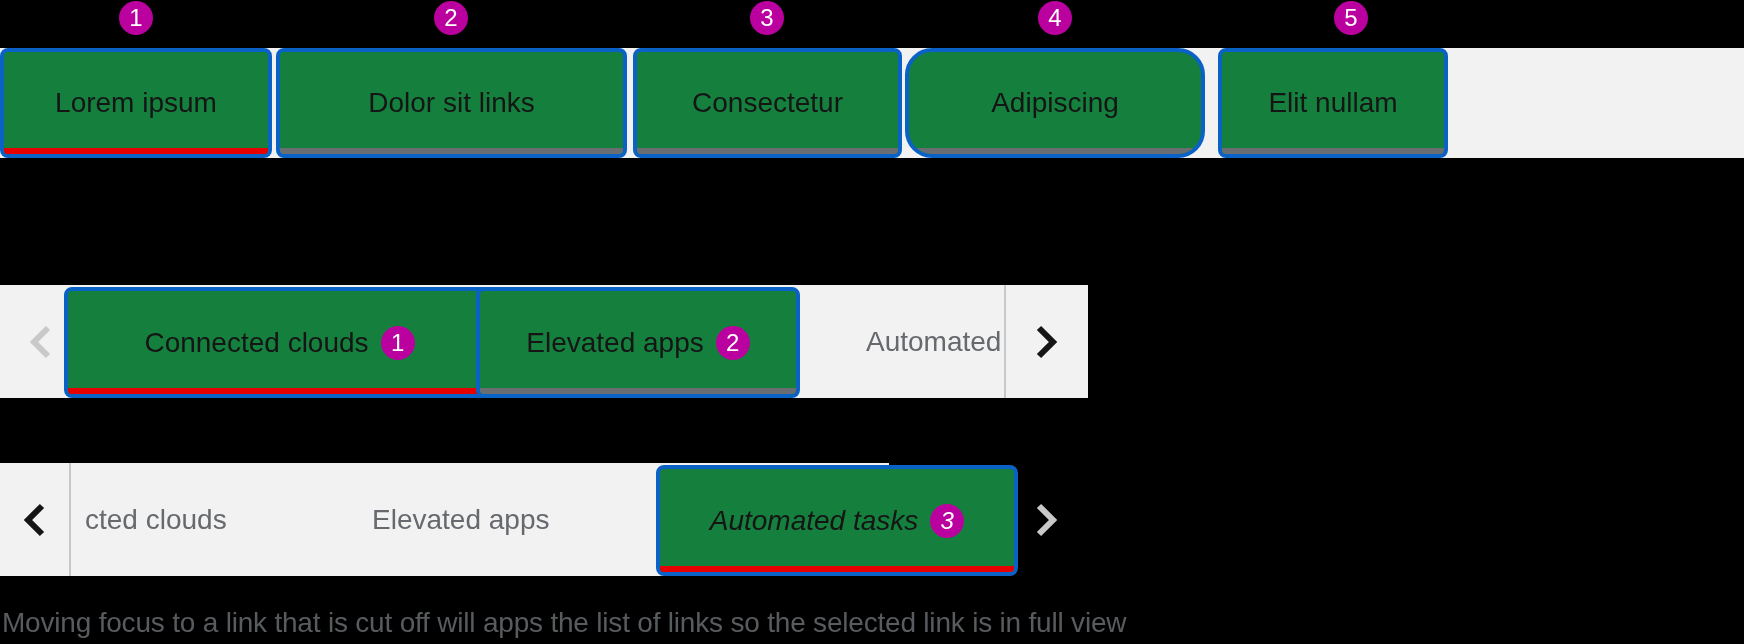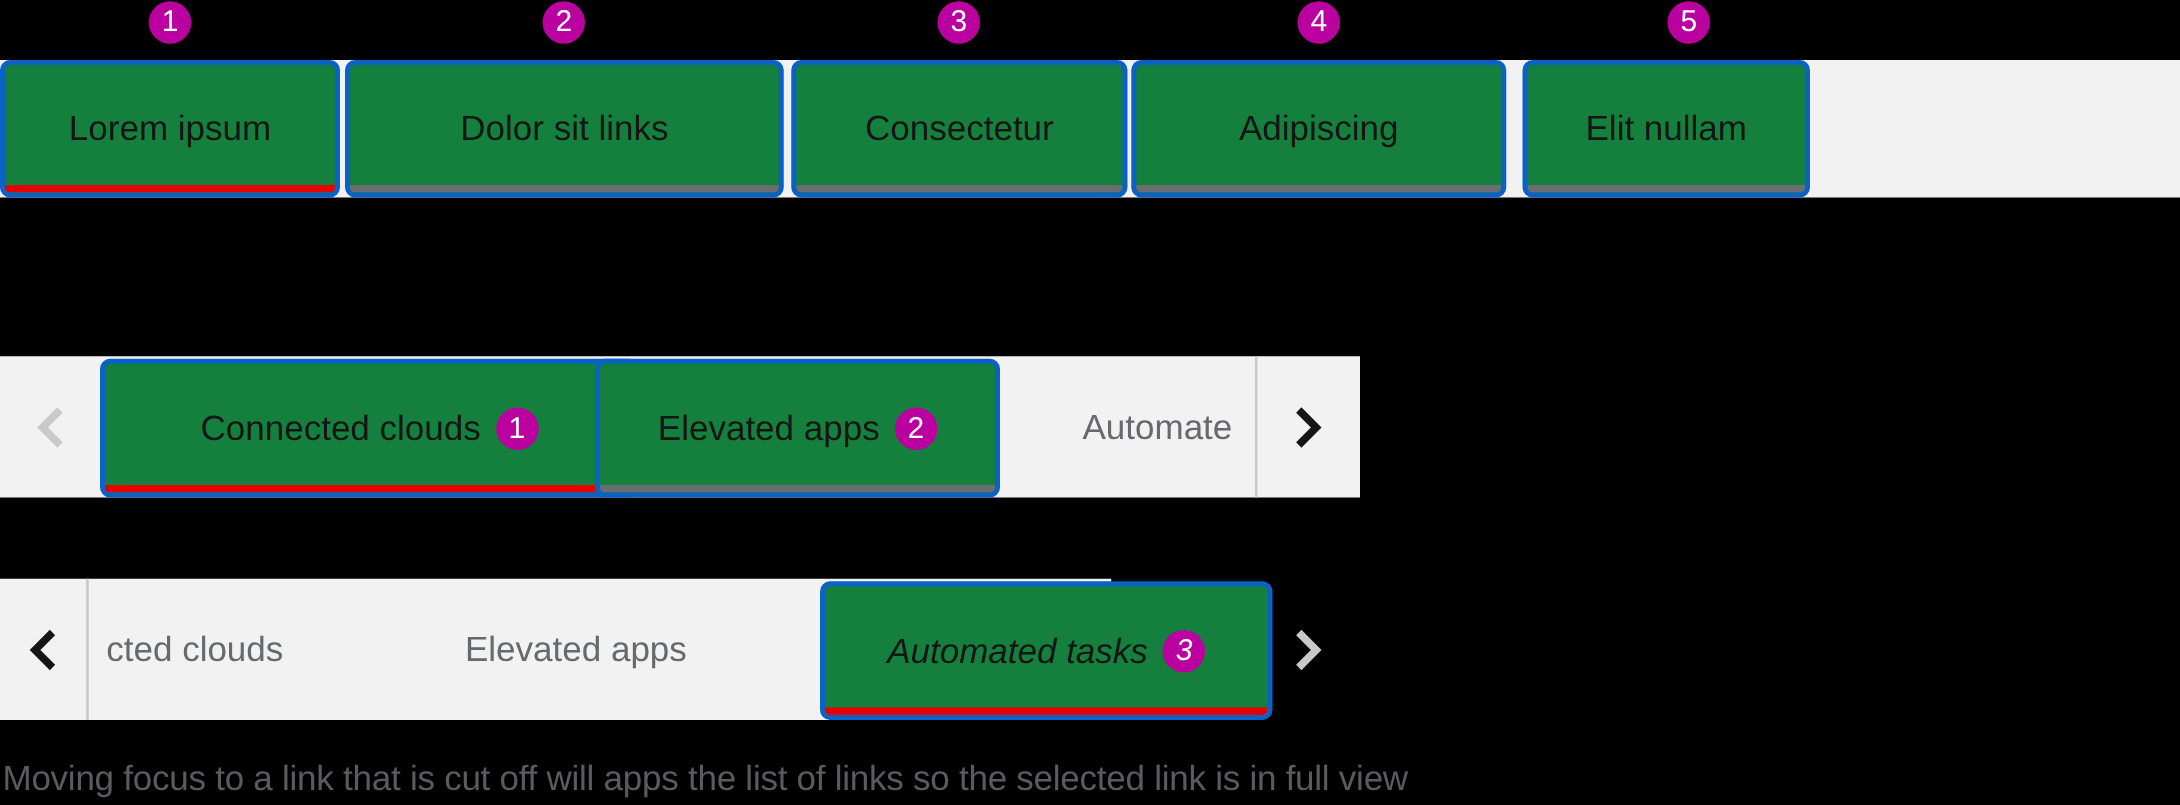--- a/index.html
+++ b/index.html
@@ -67,49 +67,49 @@
       <span class="underline red"></span>
     </div>
     <div class="tabbox" style="left:276px;width:351px;">
       <span class="tab-label">Dolor sit links</span>
       <span class="underline gray"></span>
     </div>
     <div class="tabbox" style="left:633px;width:269px;">
       <span class="tab-label">Consectetur</span>
       <span class="underline gray"></span>
     </div>
-    <div class="tabbox" style="left:905px;width:300px;">
+    <div class="tabbox" style="left:905px;width:300px;border-radius:27px;">
       <span class="tab-label">Adipiscing</span>
       <span class="underline gray"></span>
     </div>
     <div class="tabbox" style="left:1218px;width:230px;">
       <span class="tab-label">Elit nullam</span>
       <span class="underline gray"></span>
     </div>
   </div>
 
   <div class="bar" id="bar2">
     <button class="scroll-btn disabled" style="left:0;width:80px;">
       <svg width="30" height="42" viewBox="0 0 30 42">
         <path d="M23 7 L9 21 L23 35" fill="none" stroke="currentColor" stroke-width="6" stroke-linejoin="miter"></path>
       </svg>
     </button>
 
-    <div class="tabbox" style="left:80px;width:431px;top:2px;">
+    <div class="tabbox" style="left:64px;width:431px;top:2px;">
       <span class="tab-label">Connected clouds</span>
       <span class="badge inline">1</span>
       <span class="underline red"></span>
     </div>
     <div class="tabbox" style="left:476px;width:324px;top:2px;">
       <span class="tab-label">Elevated apps</span>
       <span class="badge inline">2</span>
       <span class="underline gray"></span>
     </div>
 
-    <span class="plain-label" style="left:866px;">Automate</span>
+    <span class="plain-label" style="left:866px;">Automated</span>
 
     <div class="vdivider" style="left:1004px;"></div>
 
     <button class="scroll-btn enabled" style="left:1006px;width:82px;">
       <svg width="30" height="42" viewBox="0 0 30 42">
         <path d="M7 7 L21 21 L7 35" fill="none" stroke="currentColor" stroke-width="6" stroke-linejoin="miter"></path>
       </svg>
     </button>
   </div>
 

